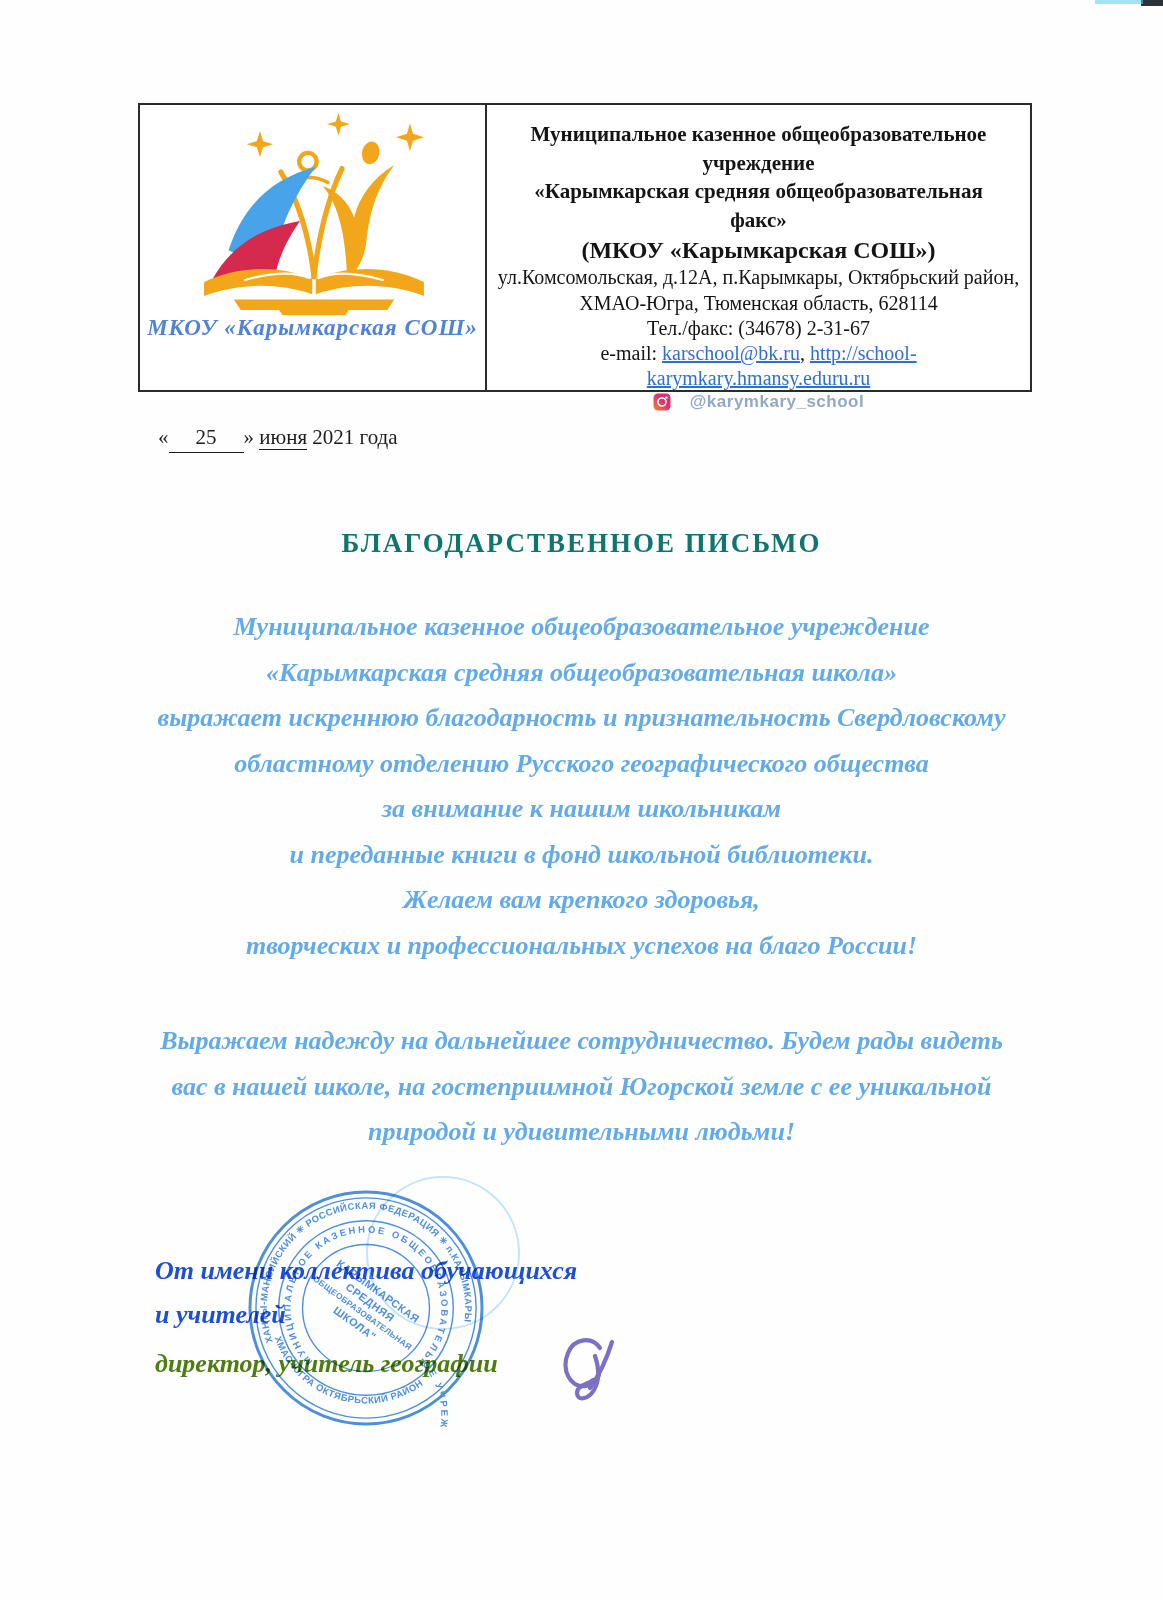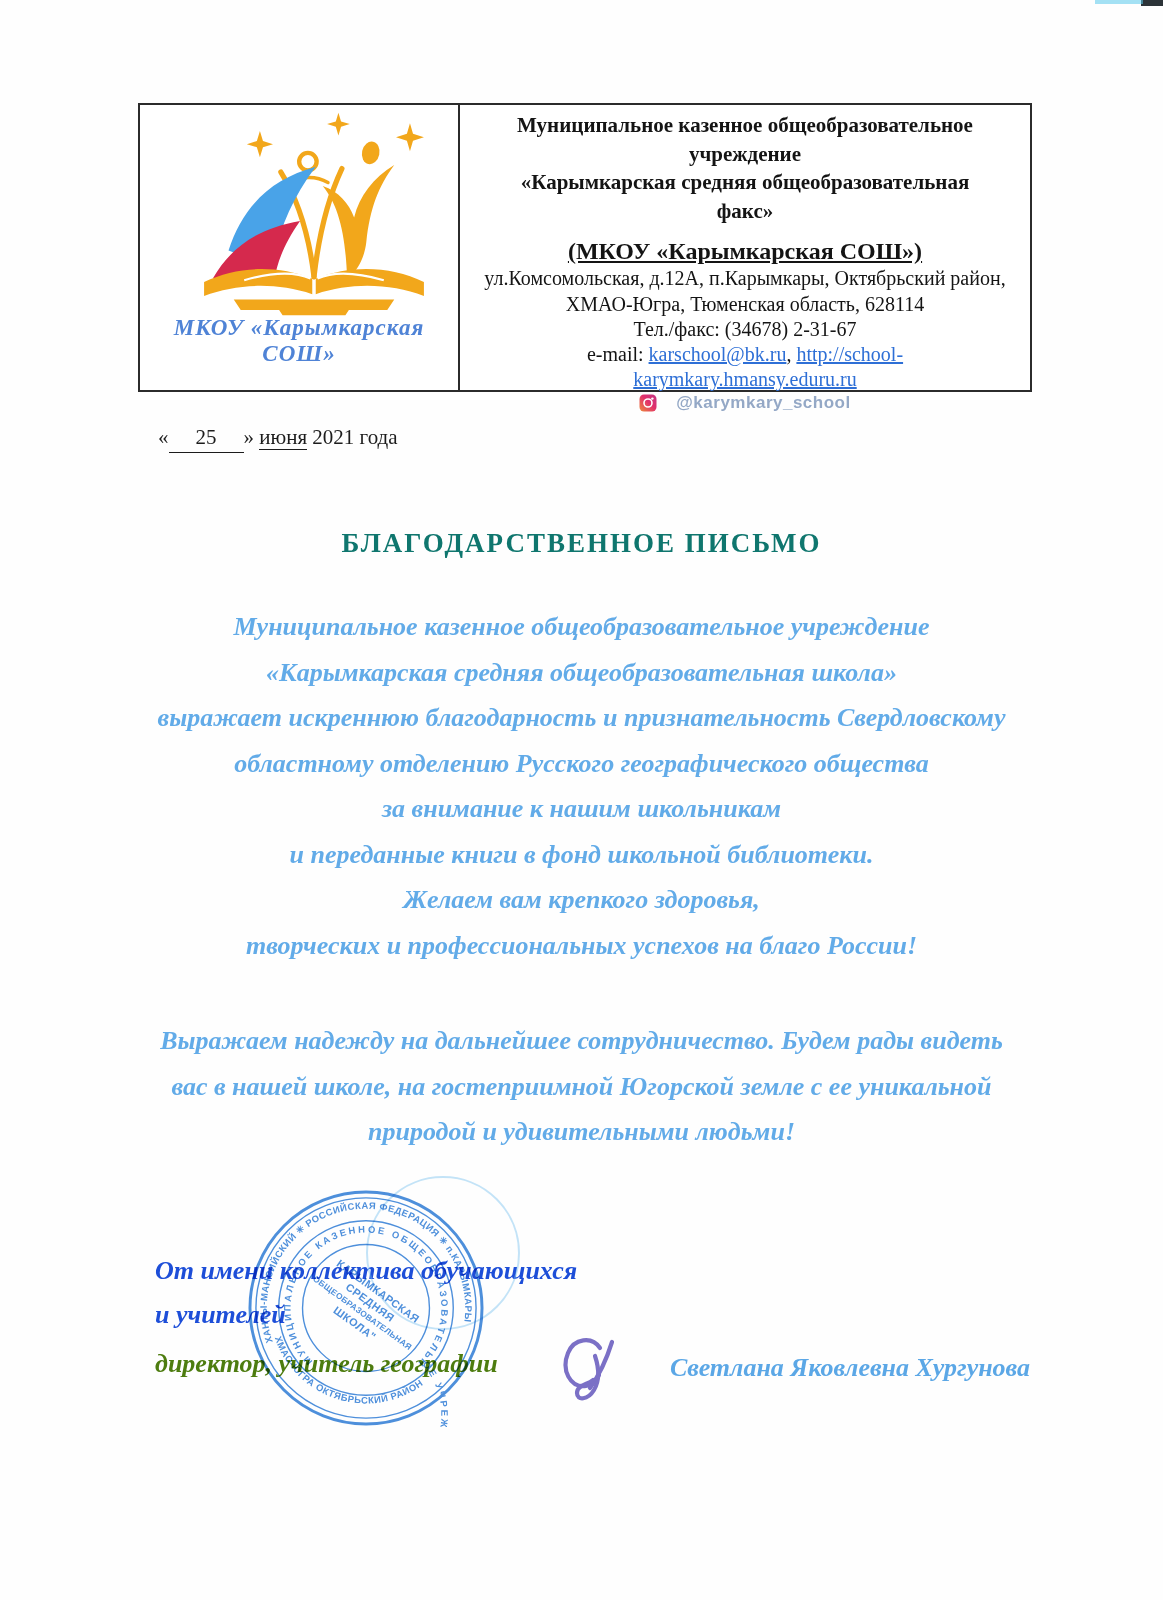--- a/index.html
+++ b/index.html
@@ -5,27 +5,27 @@
   html,body{margin:0;padding:0;background:#e8e8e8;}
   .page{position:relative;width:1163px;height:1600px;margin:0 auto;background:#fefefe;overflow:hidden;
         font-family:"Liberation Serif",serif;}
   
   .artifact-dark{position:absolute;right:0;top:0;width:22px;height:6px;background:#2c3338;}
   .artifact-cyan{position:absolute;right:20px;top:0;width:48px;height:4px;background:rgba(90,200,235,.55);}
 
   
   .header-table{position:absolute;left:138px;top:103px;width:894px;height:289px;
                 border:2px solid #2b2b2b;display:flex;box-sizing:border-box;background:#fff;}
-  .cell-left{width:320px;border-right:2px solid #2b2b2b;position:relative;box-sizing:border-box;}
+  .cell-left{width:347px;border-right:2px solid #2b2b2b;position:relative;box-sizing:border-box;}
   .logo-svg{position:absolute;left:36px;top:6px;width:276px;height:205px;}
   .logo-caption{position:absolute;left:0;right:0;top:210px;text-align:center;
                 font:italic 700 23px "Liberation Serif",serif;color:#4f83d6;letter-spacing:1px;}
-  .cell-right{flex:1;text-align:center;padding-top:6px;color:#141414;}
+  .cell-right{flex:1;text-align:center;padding-top:15px;color:#141414;}
   .orgline{font:700 21px/28.5px "Liberation Serif",serif;}
-  .org-short{font:700 24px/28px "Liberation Serif",serif;margin-top:12px;text-decoration:underline;}
+  .org-short{font:700 24px/28px "Liberation Serif",serif;margin-top:2px;}
   .addr{font:400 20px/26px "Liberation Serif",serif;}
   .telline{font:400 20px/25px "Liberation Serif",serif;}
   .telline .b{font-weight:400;}
   .emailline{font:400 20px/25px "Liberation Serif",serif;}
   .lnk{color:#2e6fd6;text-decoration:underline;cursor:pointer;}
   .insta-line{display:flex;justify-content:center;align-items:center;gap:8px;margin-top:1px;height:20px;}
   .insta-handle{font:600 17px "Liberation Sans",sans-serif;color:#94a8c6;letter-spacing:.5px;margin-left:11px;}
 
   
   .date-line{position:absolute;left:158px;top:422px;font:400 21px/30px "Liberation Serif",serif;color:#1c1c1c;}
@@ -153,21 +153,20 @@
     <div>Выражаем надежду на дальнейшее сотрудничество. Будем рады видеть</div>
     <div>вас в нашей школе, на гостеприимной Югорской земле с ее уникальной</div>
     <div>природой и удивительными людьми!</div>
   </div>
 
   <div class="closing">
     <div>От имени коллектива обучающихся</div>
     <div>и учителей</div>
   </div>
   <div class="role">директор, учитель географии</div>
-  <div class="name">Светлана Яковлевна Хургунова</div>
 
   <div class="ghost-circle"></div>
 
   <svg class="stamp" viewBox="0 0 240 240" aria-hidden="true">
     <defs>
       <path id="p-outer-top" d="M26,154 A100,100 0 1 1 214,154" fill="none"></path>
       <path id="p-outer-bottom" d="M28,150 A97,97 0 0 0 212,150" fill="none"></path>
       <path id="p-inner-ring" d="M66.3,173.7 A76,76 0 1 1 173.7,173.7 A76,76 0 1 1 66.3,173.7" fill="none"></path>
     </defs>
     <g fill="none" stroke="#2e7cd6">

